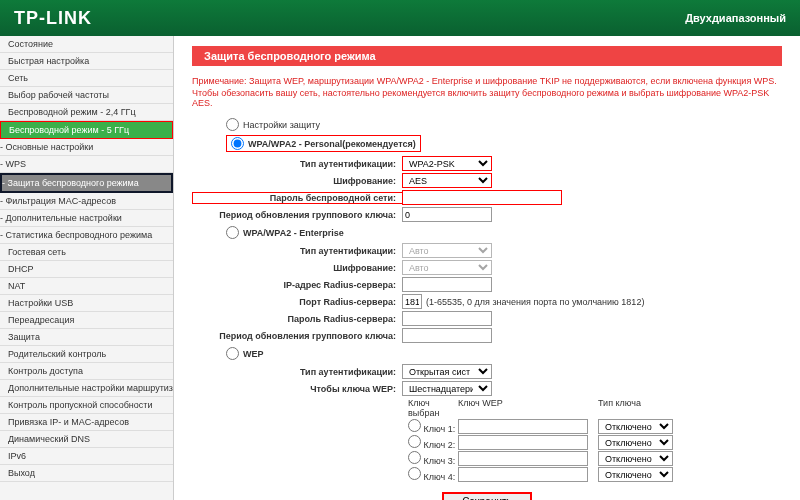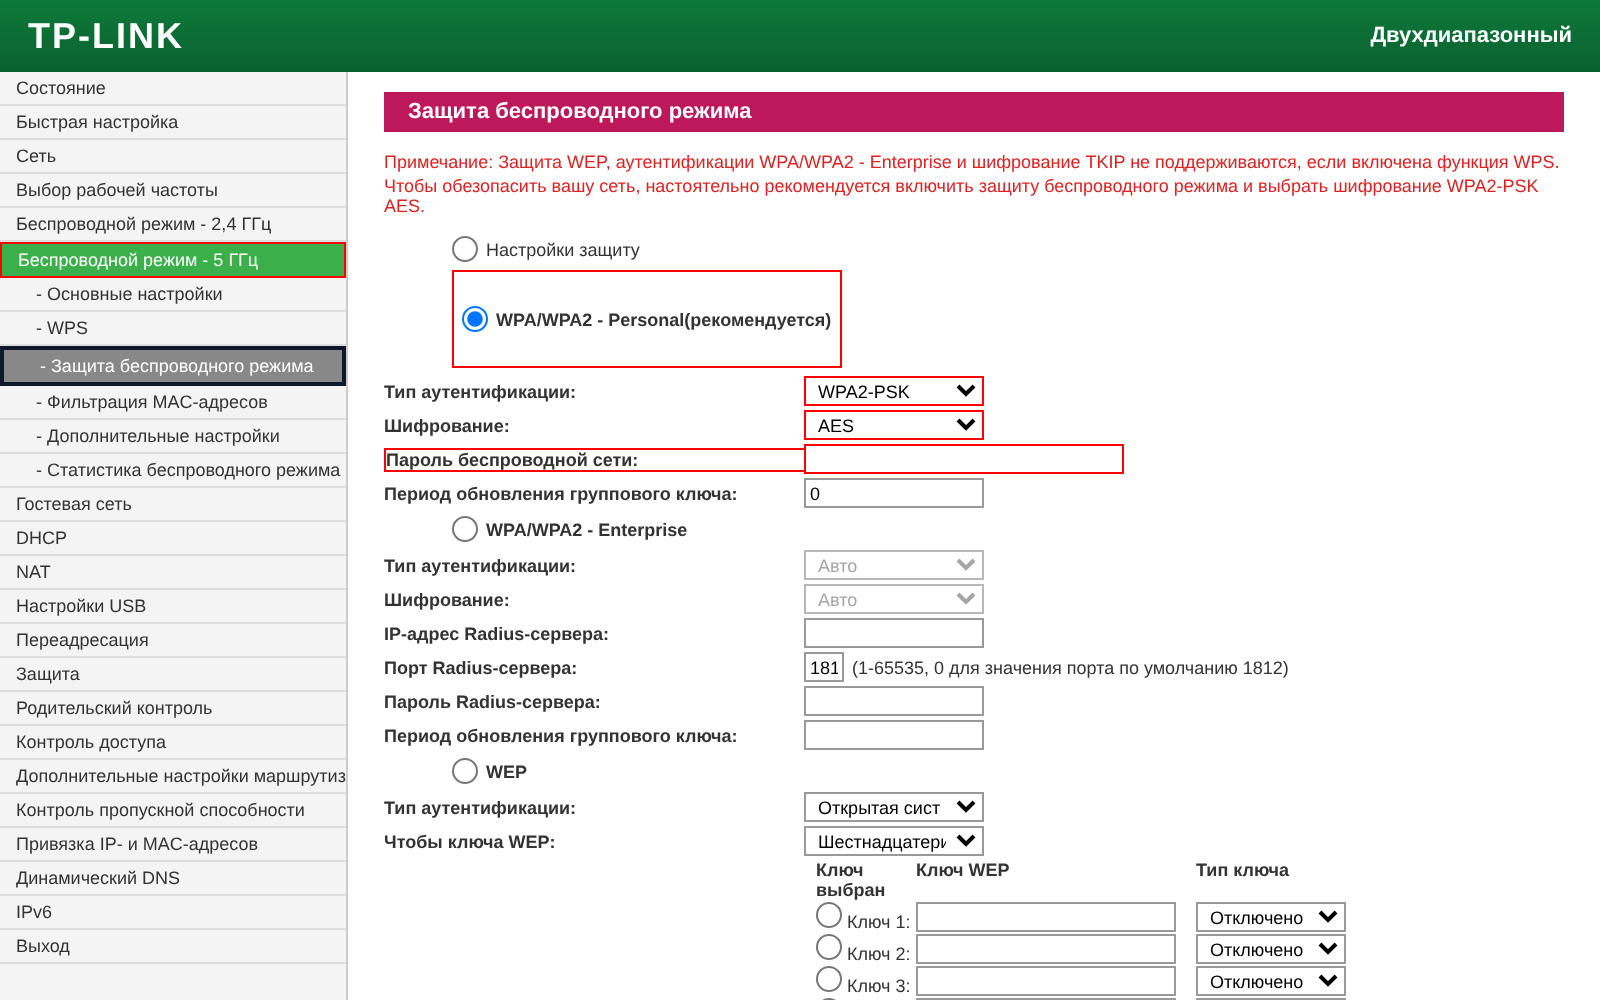--- a/index.html
+++ b/index.html
@@ -5,38 +5,38 @@
 *{margin:0;padding:0;box-sizing:border-box;font-family:Arial,sans-serif}
 body{width:800px;height:500px;overflow:hidden;background:#fff}
 .topbar{height:36px;background:linear-gradient(#0e7a3a,#0a6030);display:flex;align-items:center;justify-content:space-between;padding:0 14px;color:#fff}
 .logo{font-size:18px;font-weight:bold;letter-spacing:1px}
 .modelname{font-size:11px;font-weight:bold}
 .layout{display:flex;height:464px}
 .sidebar{width:174px;background:#f4f4f4;overflow:hidden;border-right:1px solid #ccc}
 .sidebar-item{padding:3px 8px;font-size:9px;color:#333;border-bottom:1px solid #ddd;cursor:pointer;white-space:nowrap;overflow:hidden}
 .sidebar-item.hl-green{background:#3bb04a;color:#fff;border:1px solid red}
 .sidebar-item.hl-red{background:#888;color:#fff;border:2px solid #0f172a}
-.sidebar-item.sub{padding-left:18px}
+.sidebar-item.sub{padding-left:0}
 .main{flex:1;padding:10px 18px;overflow:hidden;position:relative;font-size:9px;color:#333}
-.page-title{background:#be185d;color:#fff;padding:4px 12px;font-size:11px;font-weight:bold;margin-bottom:10px}
+.page-title{background:#ef4444;color:#fff;padding:4px 12px;font-size:11px;font-weight:bold;margin-bottom:10px}
 .note{color:#d22;font-size:9px;margin-bottom:2px}
 .note2{color:#d22;font-size:9px;margin-bottom:10px}
 .form-row{display:flex;align-items:center;margin-bottom:2px}
-.form-label{width:210px;padding-right:6px;font-size:9px}
+.form-label{width:210px;text-align:right;padding-right:6px;font-size:9px}
 .form-label.bold{font-weight:bold}
 .form-control{height:15px;font-size:9px;border:1px solid #999;background:#fff;padding:0 2px}
 select.form-control{width:90px}
 input.form-control{width:90px}
 input.form-control.wide{width:160px}
 .radio-row{display:flex;align-items:center;margin:4px 0 4px 34px;font-size:9px}
 .radio-row input{margin-right:4px}
-.radio-row.boxed{border:1px solid red;padding:17px 4px;width:fit-content}
+.radio-row.boxed{border:1px solid red;padding:1px 4px;width:fit-content}
 .redbox{border:1px solid red}
 .wep-table{margin-left:216px;font-size:9px}
-.wep-table .hdr{display:flex;font-weight:bold;margin-bottom:1px}
+.wep-table .hdr{display:flex;font-weight:normal;margin-bottom:1px}
 .wep-table .row{display:flex;align-items:center;margin-bottom:1px}
 .wep-col1{width:50px}
 .wep-col2{width:140px}
 .wep-col3{width:80px}
 .save-btn{display:block;margin:10px auto 0;padding:2px 18px;font-size:10px;border:2px solid red;background:#eee;cursor:pointer}
 </style>
 </head>
 <body>
 
 <div class="topbar">
@@ -69,21 +69,21 @@
       <div class="sidebar-item ">Дополнительные настройки маршрутизации</div>
       <div class="sidebar-item ">Контроль пропускной способности</div>
       <div class="sidebar-item ">Привязка IP- и MAC-адресов</div>
       <div class="sidebar-item ">Динамический DNS</div>
       <div class="sidebar-item ">IPv6</div>
       <div class="sidebar-item ">Выход</div>
     </div>
 
   <div class="main">
     <div class="page-title">Защита беспроводного режима</div>
-    <div class="note">Примечание: Защита WEP, аутентификации WPA/WPA2 - Enterprise и шифрование TKIP не поддерживаются, если включена функция WPS.</div>
+    <div class="note">Примечание: Защита WEP, маршрутизации WPA/WPA2 - Enterprise и шифрование TKIP не поддерживаются, если включена функция WPS.</div>
     <div class="note2">Чтобы обезопасить вашу сеть, настоятельно рекомендуется включить защиту беспроводного режима и выбрать шифрование WPA2-PSK AES.</div>
 
     <div class="radio-row">
       <input type="radio" style="">
         <span>Настройки защиту</span>
     </div>
 
     <div class="radio-row boxed">
       <input type="radio" checked="" style="">
         <b>WPA/WPA2 - Personal(рекомендуется)</b>

